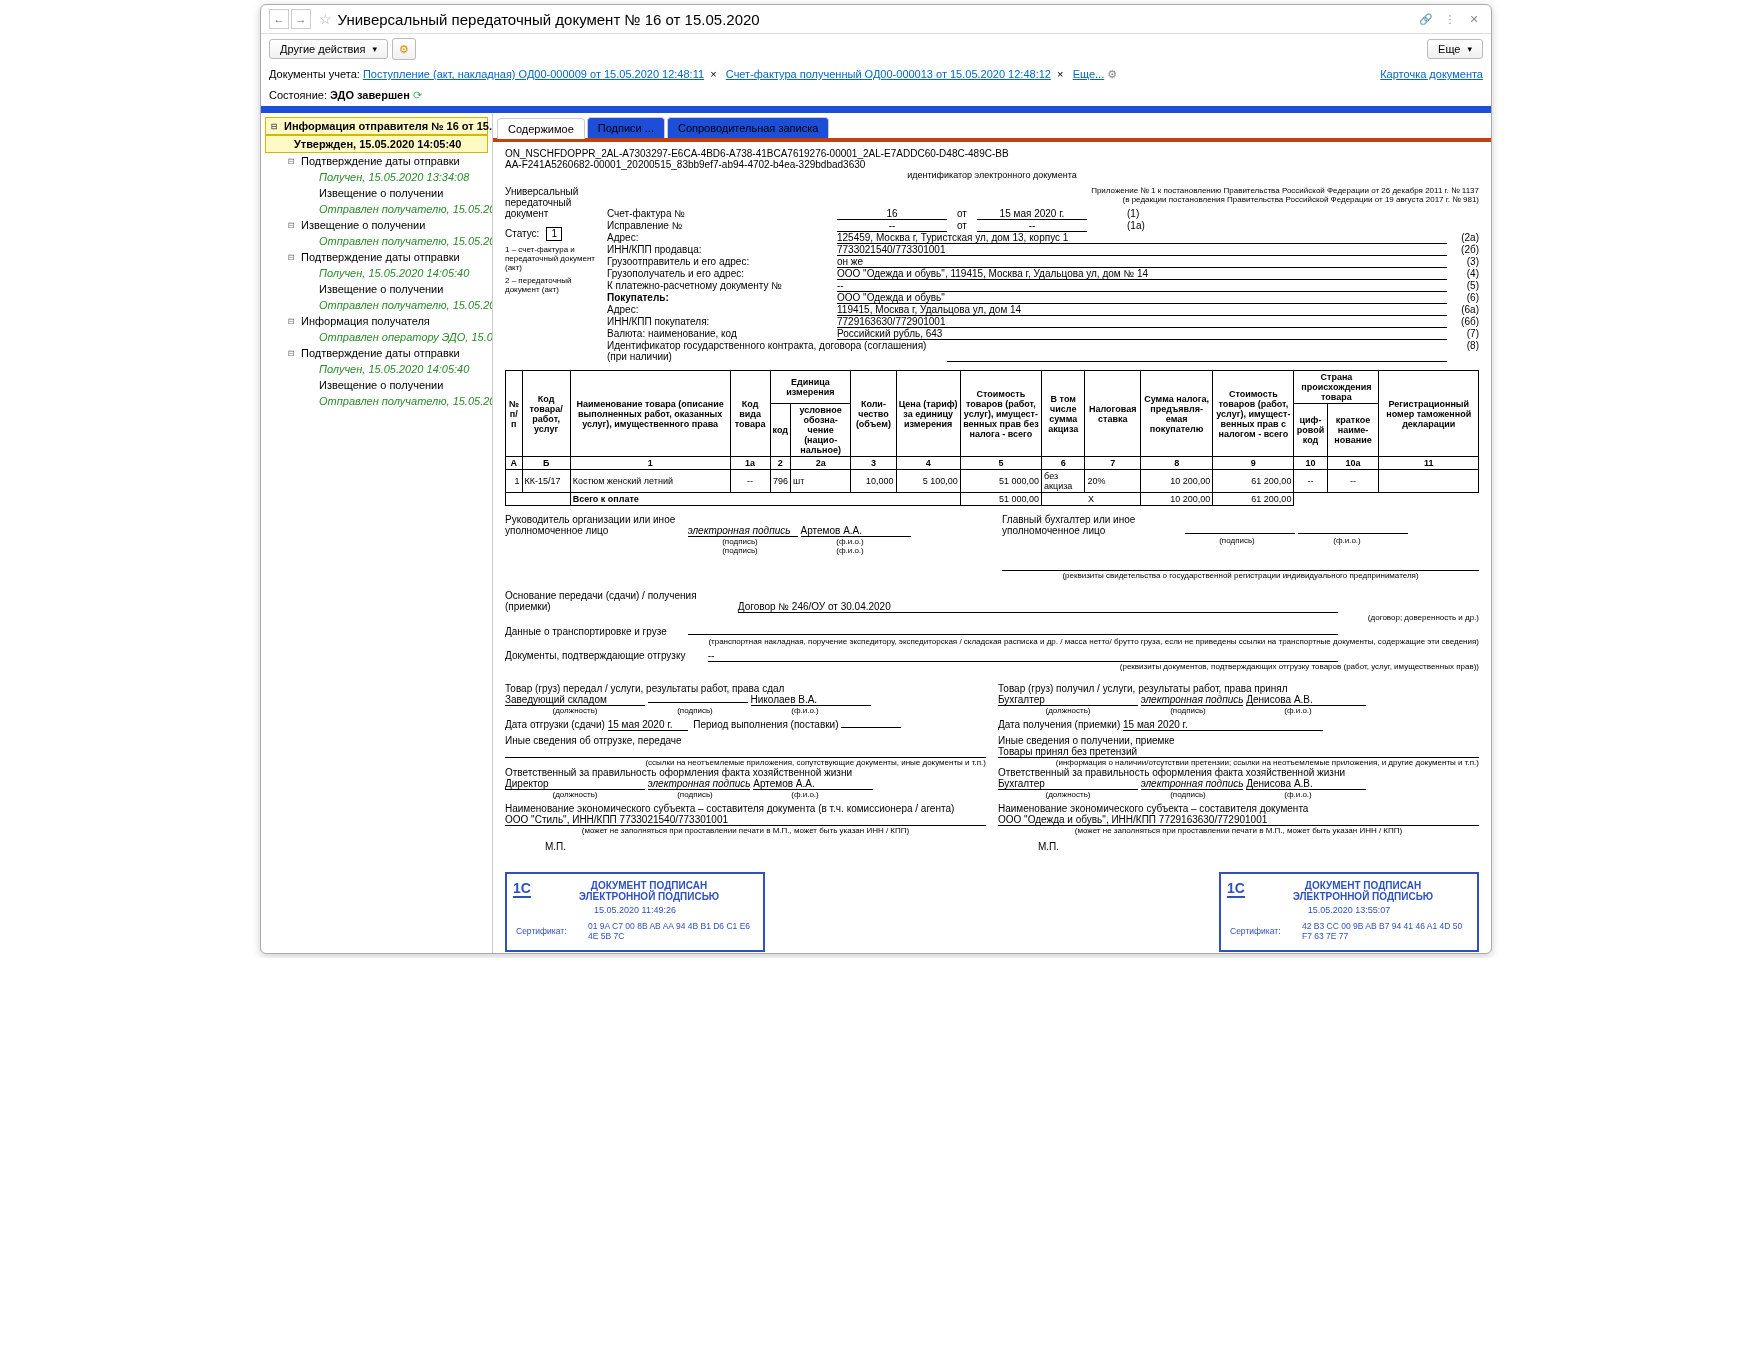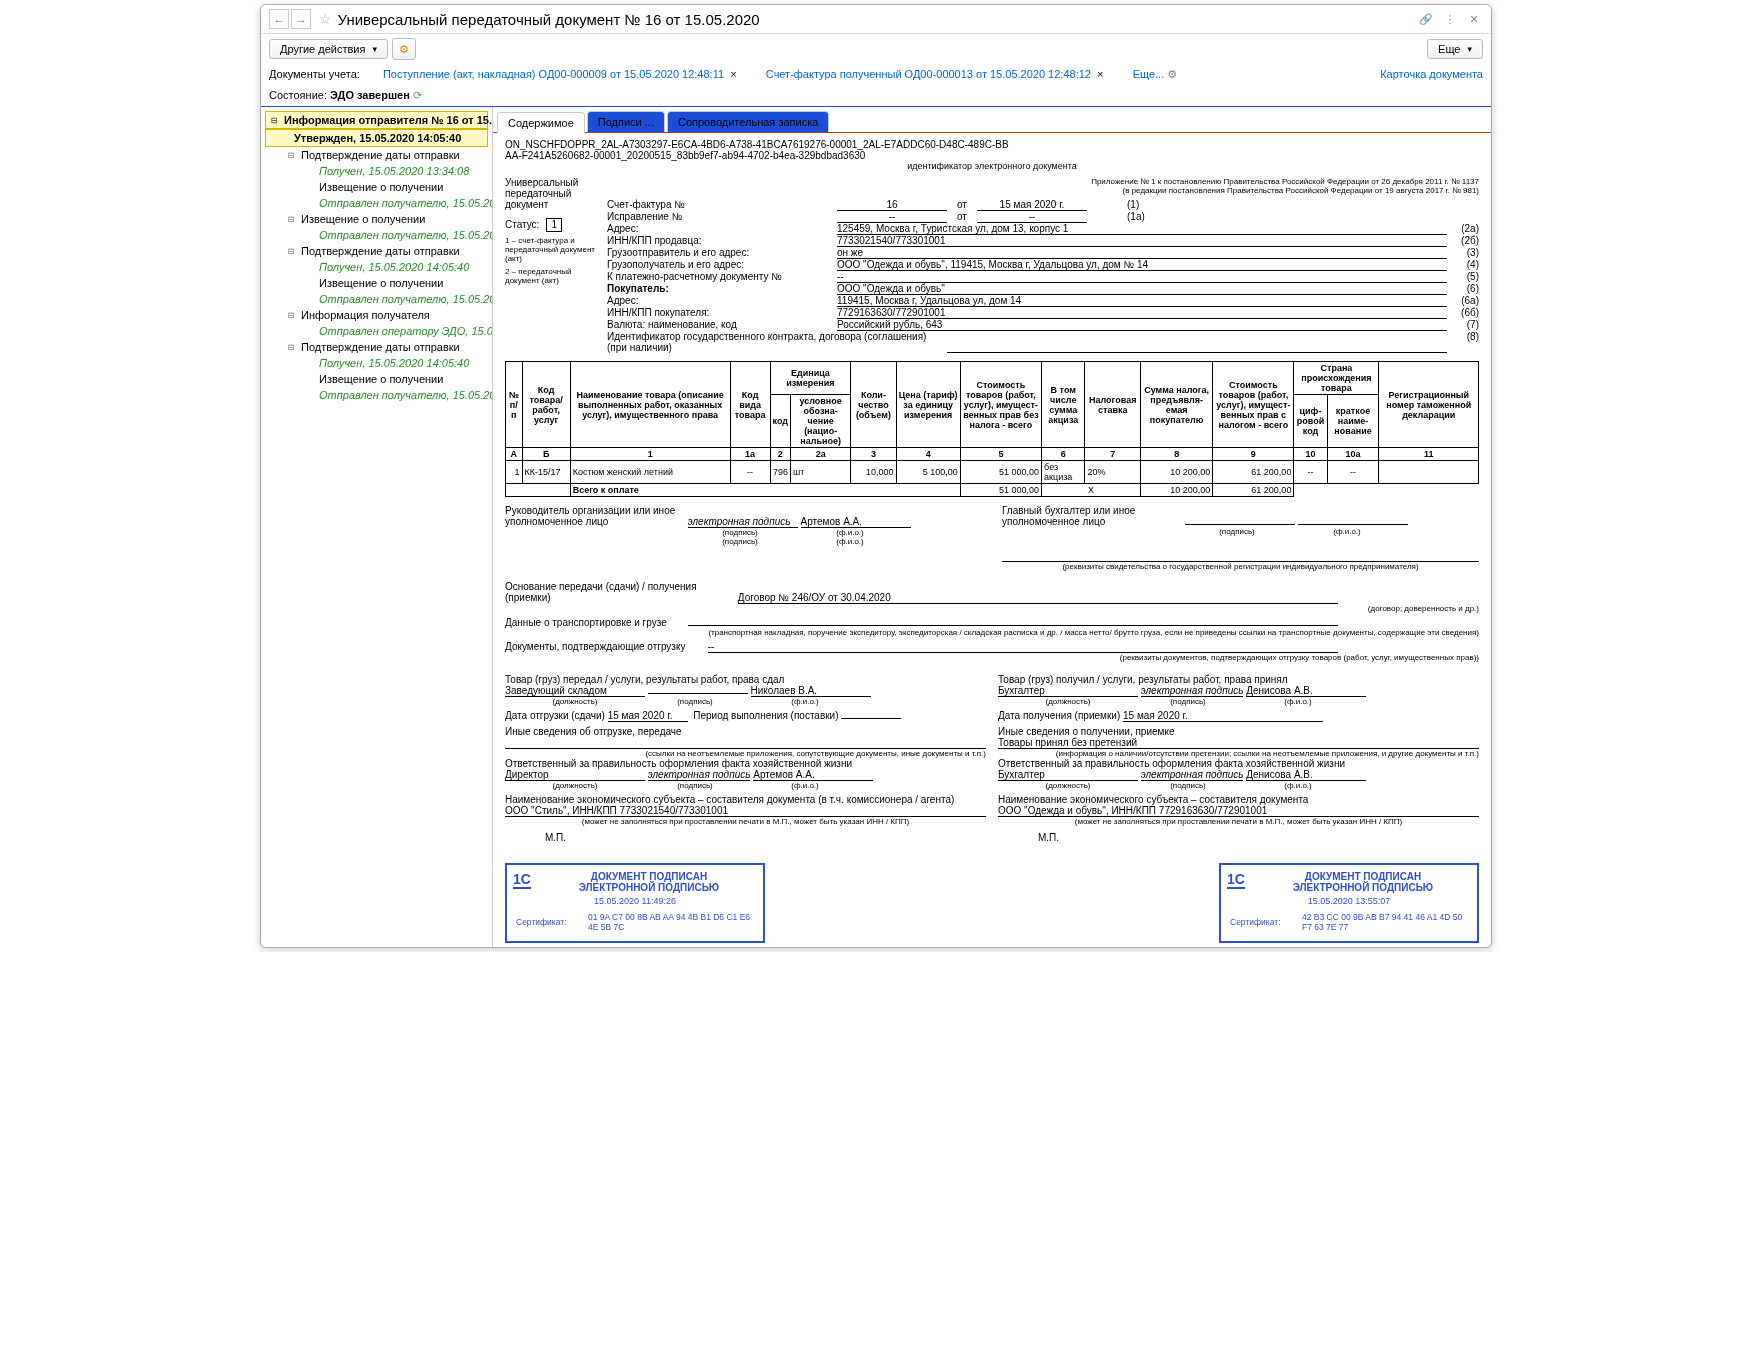--- a/index.html
+++ b/index.html
@@ -68,26 +68,26 @@
     border-radius: 3px;
     display: inline-flex;
     align-items: center; justify-content: center;
     margin-left: 4px;
     cursor: pointer;
   }
   .doc-links-row {
     padding: 4px 8px;
     font-size: 11px;
   }
-  .link { color: #0066cc; cursor: pointer; margin-left: 20px; }
+  .link { color: #0066cc; text-decoration: underline; cursor: pointer; }
   .link-right { float: right; }
   .state-row {
     padding: 4px 8px;
     font-size: 11px;
-    border-bottom: 1px solid #1d4ed8;
+    border-bottom: 7px solid #1d4ed8;
   }
   .state-val { font-weight: bold; }
   .refresh-icon { color: #49a84c; }
   .main-cols {
     display: flex;
     height: 840px;
   }
   .sidebar {
     width: 232px;
     border-right: 1px solid #ccc;
@@ -120,21 +120,21 @@
   .tree-item.level2 .tree-toggle { left: 20px; }
   .green { color: #2a8a2a; font-style: italic; }
   .content {
     flex: 1;
     display: flex;
     flex-direction: column;
     overflow: hidden;
   }
   .tabs {
     display: flex;
-    border-bottom: 1px solid #c2410c;
+    border-bottom: 4px solid #c2410c;
     padding: 4px 4px 0 4px;
     gap: 2px;
   }
   .tab {
     border: 1px solid #ccc;
     border-bottom: none;
     background: #1d4ed8;
     padding: 4px 10px;
     border-radius: 4px 4px 0 0;
     cursor: pointer;

